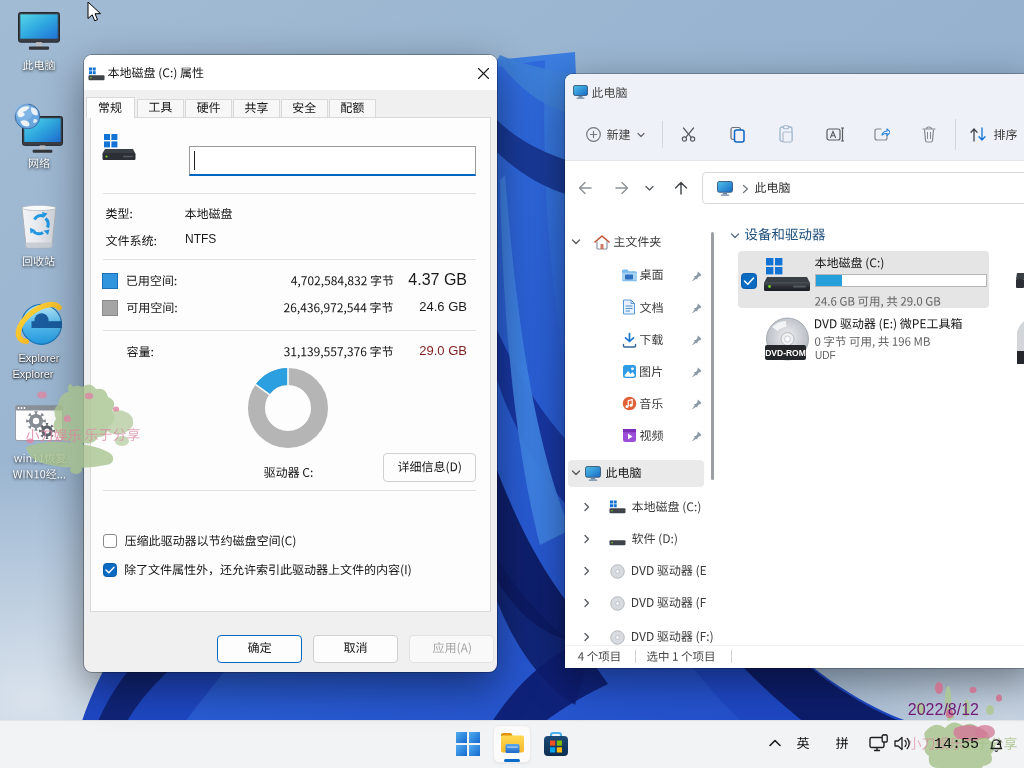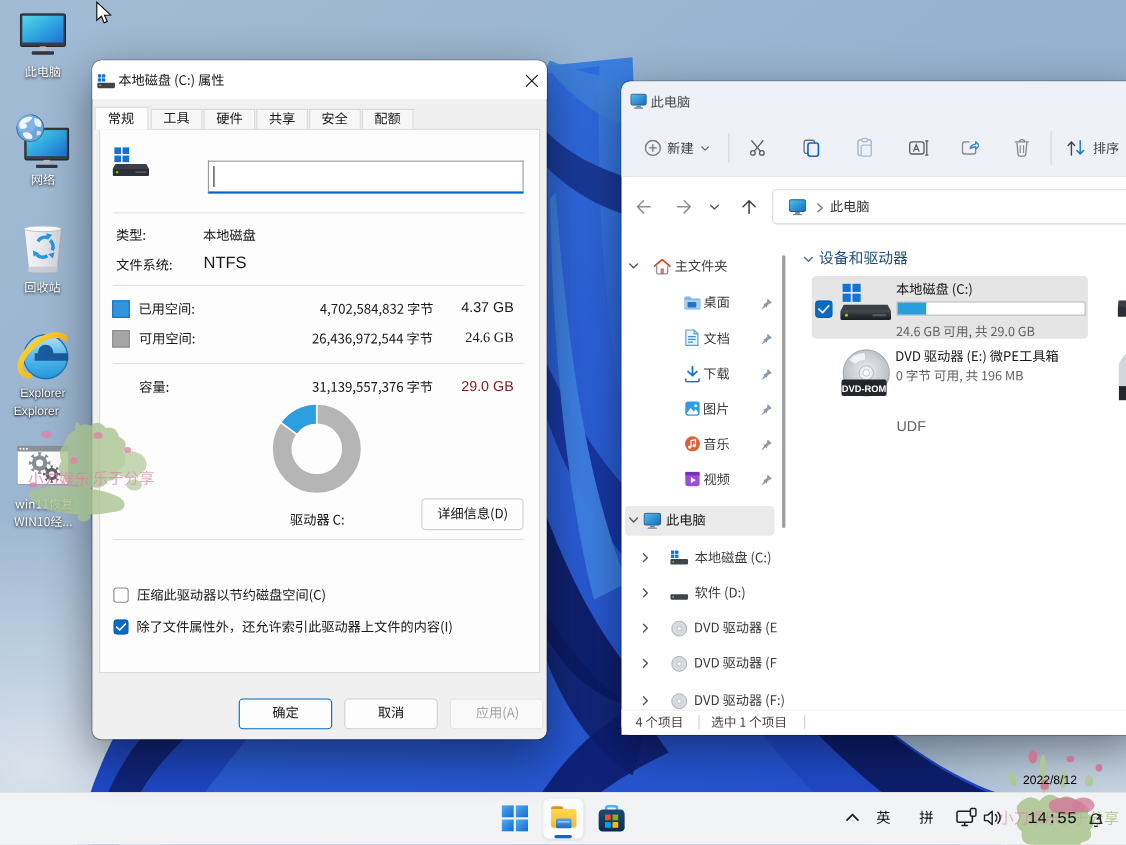--- a/index.html
+++ b/index.html
@@ -266,21 +266,21 @@
     <g fill="#111" transform="translate(-0.49,10.92) scale(0.013,-0.013)">
       <use href="#u82F1"></use>
     </g>
   </svg>
 <svg style="position:absolute;left:836px;top:737px;overflow:visible;z-index:5" width="12.0" height="12.0">
     <g fill="#111" transform="translate(-0.36,10.91) scale(0.013,-0.013)">
       <use href="#u62FC"></use>
     </g>
   </svg>
 <div style="position:absolute;right:45px;top:739px;font-family:Liberation Mono, monospace;font-size:15px;line-height:12px;color:#111;font-weight:400;white-space:pre;z-index:5">14:55</div>
-<div style="position:absolute;right:45px;top:704px;font-family:'Liberation Sans',sans-serif;font-size:11px;line-height:12px;color:#000000;font-weight:400;white-space:pre;z-index:5">2022/8/12</div>
+<div style="position:absolute;right:45px;top:704px;font-family:'Liberation Sans',sans-serif;font-size:16px;line-height:12px;color:#701a75;font-weight:400;white-space:pre;z-index:5">2022/8/12</div>
 <svg style="position:absolute;left:18px;top:12px" width="42" height="38" viewBox="0 0 42 38">
 <defs>
       <linearGradient id="scrpc" x1="0" y1="0" x2="1" y2="1">
 <stop offset="0" stop-color="#55d6e8"></stop>
         <stop offset="0.5" stop-color="#2fa8e0"></stop>
         <stop offset="1" stop-color="#1f71d6"></stop>
       </linearGradient>
     </defs>
 <rect x="0.5" y="0.5" width="41" height="29.64" rx="2" fill="#3a3f47" stroke="#23262b" stroke-width="1"></rect>
 <rect x="2.31" y="2.3712" width="37.38" height="24.3048" fill="url(#scrpc)"></rect>
@@ -880,21 +880,21 @@
       <use href="#u7528" x="4003"></use>
       <use href="#u002C" x="5003"></use>
       <use href="#u5171" x="5505"></use>
       <use href="#u0031" x="6729"></use>
       <use href="#u0039" x="7284"></use>
       <use href="#u0036" x="7839"></use>
       <use href="#u004D" x="8618"></use>
       <use href="#u0042" x="9430"></use>
     </g>
   </svg>
-<div style="position:absolute;left:815px;top:350.0px;font-family:'Liberation Sans',sans-serif;font-size:13px;line-height:12.5px;color:#5f5f5f;font-weight:400;white-space:pre;margin-top:32px;">UDF</div>
+<div style="position:absolute;left:815px;top:350.0px;font-family:'Liberation Sans',sans-serif;font-size:10px;line-height:12.5px;color:#5f5f5f;font-weight:400;white-space:pre;">UDF</div>
 <svg style="position:absolute;left:1016px;top:273px" width="8" height="19" viewBox="0 0 8 19">
 <path d="M1,0 h7 l0,6 h-8 z" fill="#3a3f46"></path>
     <rect x="0" y="6" width="8" height="9" rx="1" fill="#2c3036"></rect>
   </svg>
 <svg style="position:absolute;left:1017px;top:322px" width="7" height="42" viewBox="0 0 7 42">
 <path d="M7,0 a21,21 0 0 0 -7,21 a21,21 0 0 0 7,21 z" fill="#d2d5da" transform="translate(0,-1)"></path>
 <rect x="0" y="29" width="7" height="13" fill="#23262b"></rect>
   </svg>
 <div style="position:absolute;left:565px;top:645px;width:470px;height:23px;background:#fff;border-top:1px solid #f0f0f0;box-sizing:border-box"></div>
 <svg style="position:absolute;left:578px;top:651px;overflow:visible;" width="41.4" height="10.6">
@@ -1026,21 +1026,21 @@
   </svg>
 <svg style="position:absolute;left:106px;top:235px;overflow:visible;" width="50.0" height="11.1">
     <g fill="#1a1a1a" transform="translate(-0.43,10.16) scale(0.012,-0.012)">
       <use href="#u6587"></use>
       <use href="#u4EF6" x="1000"></use>
       <use href="#u7CFB" x="2000"></use>
       <use href="#u7EDF" x="3000"></use>
       <use href="#u003A" x="4000"></use>
     </g>
   </svg>
-<div style="position:absolute;left:185px;top:233.4px;font-family:'Liberation Sans',sans-serif;font-size:15px;line-height:13px;color:#1a1a1a;font-weight:400;white-space:pre;">NTFS</div>
+<div style="position:absolute;left:185px;top:233.4px;font-family:'Liberation Sans',sans-serif;font-size:12px;line-height:13px;color:#1a1a1a;font-weight:400;white-space:pre;">NTFS</div>
 <div style="position:absolute;left:102px;top:273px;width:16px;height:16px;background:#3095dd;border:1px solid #1a70b8;box-sizing:border-box"></div>
 <svg style="position:absolute;left:127px;top:275px;overflow:visible;" width="49.3" height="11.2">
     <g fill="#1a1a1a" transform="translate(-1.12,10.15) scale(0.012,-0.012)">
       <use href="#u5DF2"></use>
       <use href="#u7528" x="1000"></use>
       <use href="#u7A7A" x="2000"></use>
       <use href="#u95F4" x="3000"></use>
       <use href="#u003A" x="4000"></use>
     </g>
   </svg>
@@ -1056,21 +1056,21 @@
       <use href="#u0038" x="3331"></use>
       <use href="#u0034" x="3886"></use>
       <use href="#u002C" x="4441"></use>
       <use href="#u0038" x="4719"></use>
       <use href="#u0033" x="5274"></use>
       <use href="#u0032" x="5829"></use>
       <use href="#u5B57" x="6608"></use>
       <use href="#u8282" x="7608"></use>
     </g>
   </svg>
-<div style="position:absolute;right:557px;top:273.4px;font-family:'Liberation Sans',sans-serif;font-size:13px;line-height:13px;color:#1a1a1a;font-weight:400;white-space:pre;">4.37 GB</div>
+<div style="position:absolute;right:557px;top:273.4px;font-family:'Liberation Sans',sans-serif;font-size:16px;line-height:13px;color:#1a1a1a;font-weight:400;white-space:pre;">4.37 GB</div>
 <div style="position:absolute;left:102px;top:300px;width:16px;height:16px;background:#a5a5a5;border:1px solid #8a8a8a;box-sizing:border-box"></div>
 <svg style="position:absolute;left:127px;top:302px;overflow:visible;" width="49.8" height="11.2">
     <g fill="#1a1a1a" transform="translate(-0.67,10.15) scale(0.012,-0.012)">
       <use href="#u53EF"></use>
       <use href="#u7528" x="1000"></use>
       <use href="#u7A7A" x="2000"></use>
       <use href="#u95F4" x="3000"></use>
       <use href="#u003A" x="4000"></use>
     </g>
   </svg>
@@ -1087,21 +1087,21 @@
       <use href="#u0037" x="3886"></use>
       <use href="#u0032" x="4441"></use>
       <use href="#u002C" x="4996"></use>
       <use href="#u0035" x="5274"></use>
       <use href="#u0034" x="5829"></use>
       <use href="#u0034" x="6384"></use>
       <use href="#u5B57" x="7163"></use>
       <use href="#u8282" x="8163"></use>
     </g>
   </svg>
-<div style="position:absolute;right:557px;top:300.4px;font-family:Liberation Serif, serif;font-size:13px;line-height:13px;color:#1a1a1a;font-weight:400;white-space:pre;">24.6 GB</div>
+<div style="position:absolute;right:557px;top:300.4px;font-family:Liberation Sans, sans-serif;font-size:13px;line-height:13px;color:#1a1a1a;font-weight:400;white-space:pre;">24.6 GB</div>
 <svg style="position:absolute;left:127px;top:346px;overflow:visible;" width="26.0" height="11.1">
     <g fill="#1a1a1a" transform="translate(-0.44,10.16) scale(0.012,-0.012)">
       <use href="#u5BB9"></use>
       <use href="#u91CF" x="1000"></use>
       <use href="#u003A" x="2000"></use>
     </g>
   </svg>
 <svg style="position:absolute;left:284.0px;top:346px;overflow:visible;" width="109.0" height="12.4">
     <g fill="#1a1a1a" transform="translate(-0.35,10.16) scale(0.012,-0.012)">
       <use href="#u0033"></use>

